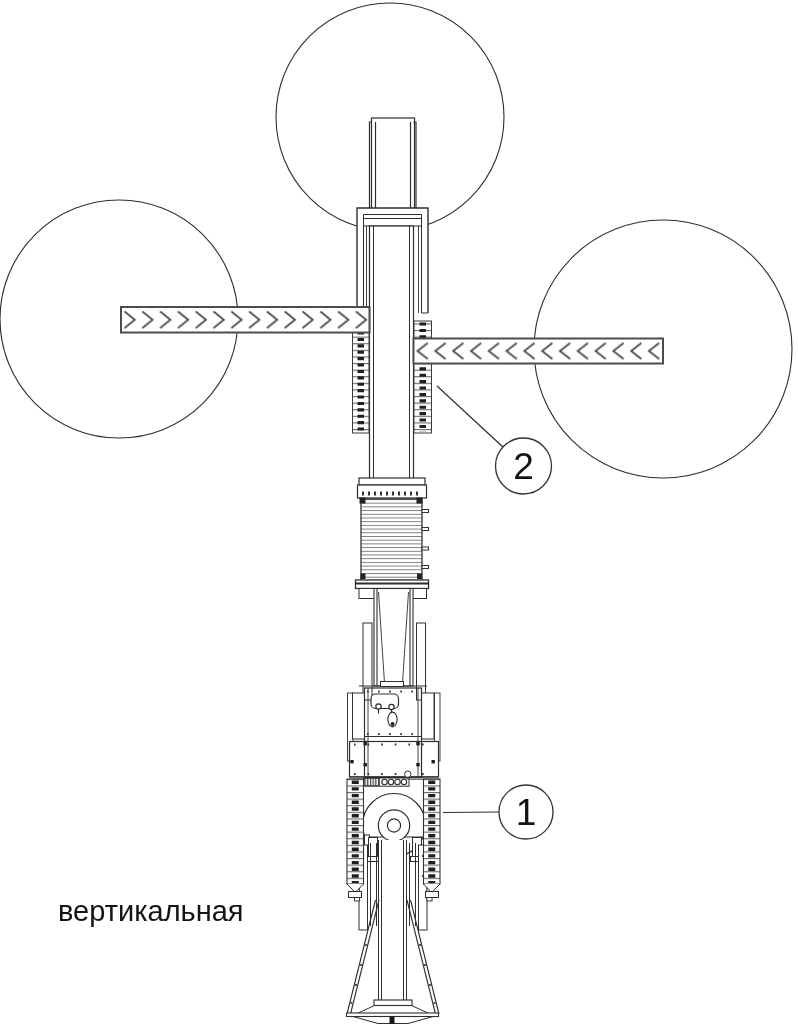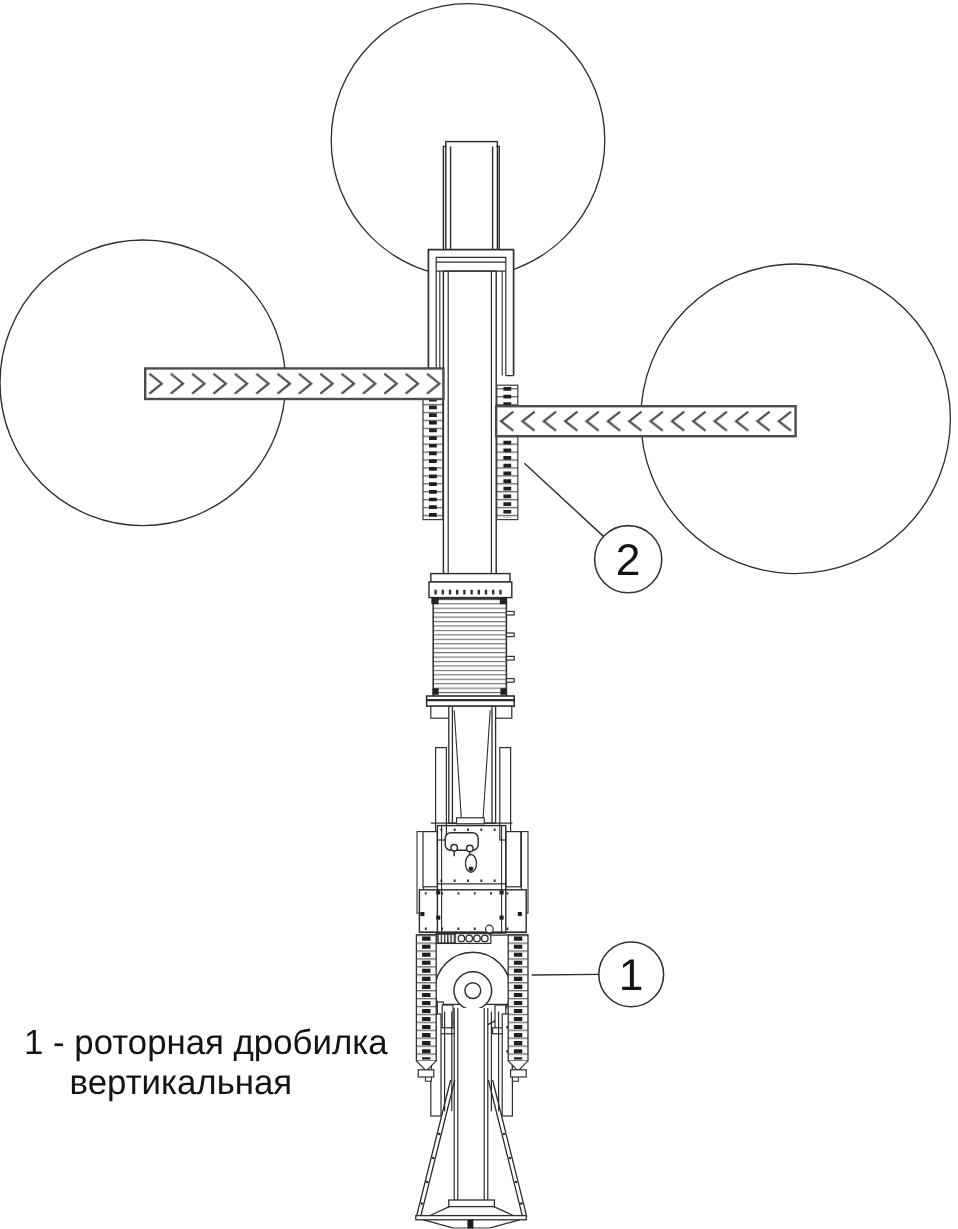--- a/index.html
+++ b/index.html
@@ -3,21 +3,21 @@
 <meta charset="utf-8">
 <style>
   html,body{margin:0;padding:0;background:#ffffff;}
   .page{position:relative;width:798px;height:1024px;background:#ffffff;overflow:hidden;
         font-family:"Liberation Sans", sans-serif;}
   svg{position:absolute;left:0;top:0;}
   .legend{position:absolute;left:20px;top:852px;width:330px;color:#141414;
           font-size:29px;line-height:34px;letter-spacing:0;}
   .legend .item{margin:0 0 14px 0;}
   .legend .l1{display:block;}
-  .legend .l2{display:block;padding-left:38px;}
+  .legend .l2{display:block;padding-left:38px;margin-top:42px;}
   .callout-label{font-family:"Liberation Sans", sans-serif;font-size:37px;fill:#141414;}
 </style>
 </head>
 <body>
 
 <div class="page">
 
 <svg width="798" height="1024" viewBox="0 0 798 1024">
   <defs>
     <pattern id="hstripe" patternUnits="userSpaceOnUse" width="4" height="6.6">
@@ -257,18 +257,17 @@
 
   <g>
     <line x1="443" y1="812.5" x2="499" y2="812" stroke="#2e2e2e" stroke-width="1.2"></line>
     <circle cx="526" cy="812" r="27" fill="#ffffff" stroke="#333333" stroke-width="1.3"></circle>
     <text x="526" y="825" text-anchor="middle" class="callout-label">1</text>
   </g>
 </svg>
 
 <div class="legend">
   <div class="item">
-    <span class="l1">1 - роторная дробилка</span>
     <span class="l2">вертикальная</span>
   </div>
 </div>
 
 </div>
 
 </body></html>

